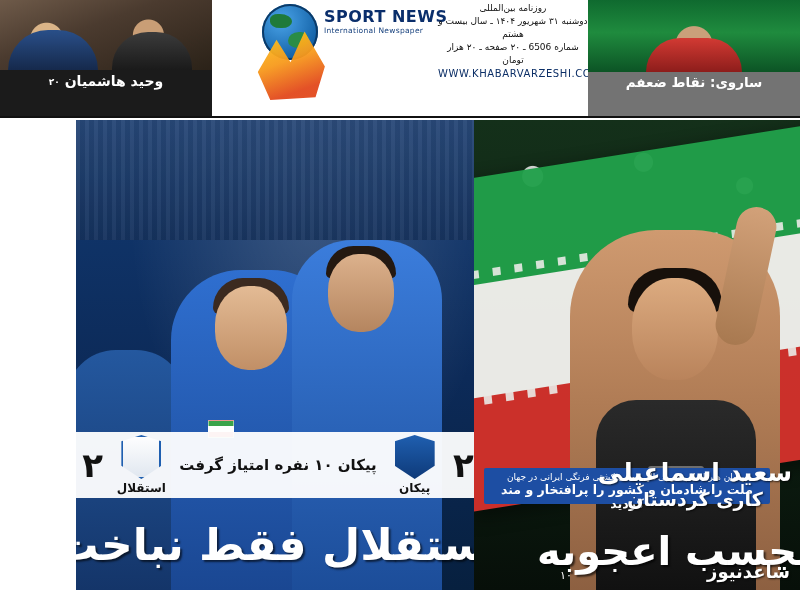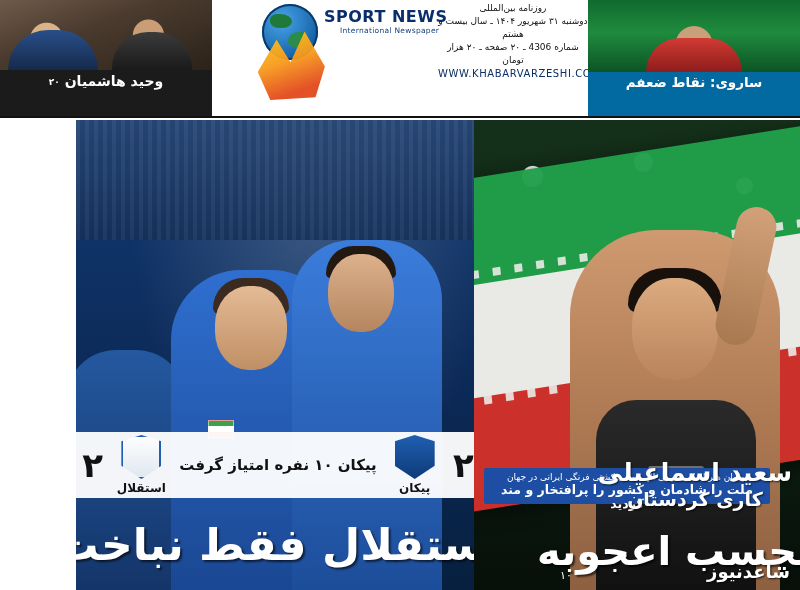--- a/index.html
+++ b/index.html
@@ -64,21 +64,21 @@
   }
   .teaser-left .cap .l2 {
     font-size: 14px; font-weight: bold; line-height: 19px;
   }
   .teaser-left .cap .l2 .pg { font-size: 9px; vertical-align: middle; }
 
   
   .teaser-right {
     position: absolute; top: 0; right: 0;
     width: 212px; height: 116px;
-    background: #0369a1;
+    background: #737373;
     overflow: hidden;
   }
   .teaser-right .photo {
     position: absolute; top: 0; left: 0;
     width: 212px; height: 72px;
     background:
       radial-gradient(circle at 50% 62%, #caa07a 0 18px, rgba(0,0,0,0) 19px),
       linear-gradient(180deg, #0f6a2f 0%, #1f8b3e 45%, #0c5425 100%);
   }
   .teaser-right .photo:after {
@@ -130,21 +130,21 @@
     background: linear-gradient(160deg, #ffd21e 0%, #f79a1c 45%, #e2481c 80%);
     clip-path: polygon(10% 60%, 34% 14%, 52% 46%, 70% 2%, 96% 52%, 84% 96%, 26% 100%);
     opacity: .95;
   }
   .brand-en {
     position: absolute; top: 8px; left: 112px;
     width: 130px; color: #0a2e6b;
     direction: ltr; text-align: left;
   }
   .brand-en .b1 { font-size: 16px; font-weight: bold; letter-spacing: .5px; line-height: 18px; }
-  .brand-en .b2 { font-size: 7.5px; letter-spacing: .3px; color: #16407d; margin-left: 16px; }
+  .brand-en .b2 { font-size: 7.5px; letter-spacing: .3px; color: #16407d; }
   .title-fa {
     position: absolute; top: 16px; right: 10px;
     font-size: 58px; font-weight: bold; color: #c8102e;
     line-height: 70px; letter-spacing: -2px;
     text-shadow: 1px 1px 0 #7d0a1d;
     white-space: nowrap;
   }
   .masthead-meta {
     position: absolute; top: 2px; right: 0;
     width: 150px; text-align: center; direction: rtl;
@@ -399,21 +399,21 @@
         <div class="globe"></div>
         <div class="flame"></div>
       </div>
       <div class="brand-en">
         <div class="b1">SPORT NEWS</div>
         <div class="b2">International Newspaper</div>
       </div>
       <div class="masthead-meta">
         <div class="intl">روزنامه بین‌المللی</div>
         <div>دوشنبه ۳۱ شهریور ۱۴۰۴ ـ سال بیست و هشتم</div>
-        <div>شماره 4306 ـ ۲۰ صفحه ـ ۲۰ هزار تومان</div>
+        <div>شماره 6506 ـ ۲۰ صفحه ـ ۲۰ هزار تومان</div>
         <div class="site">WWW.KHABARVARZESHI.COM</div>
       </div>
     </div>
 
     <div class="teaser-right">
       <div class="photo"></div>
       <div class="cap">
         <div class="l1">ساروی: نقاط ضعفم</div>
       </div>
     </div>

